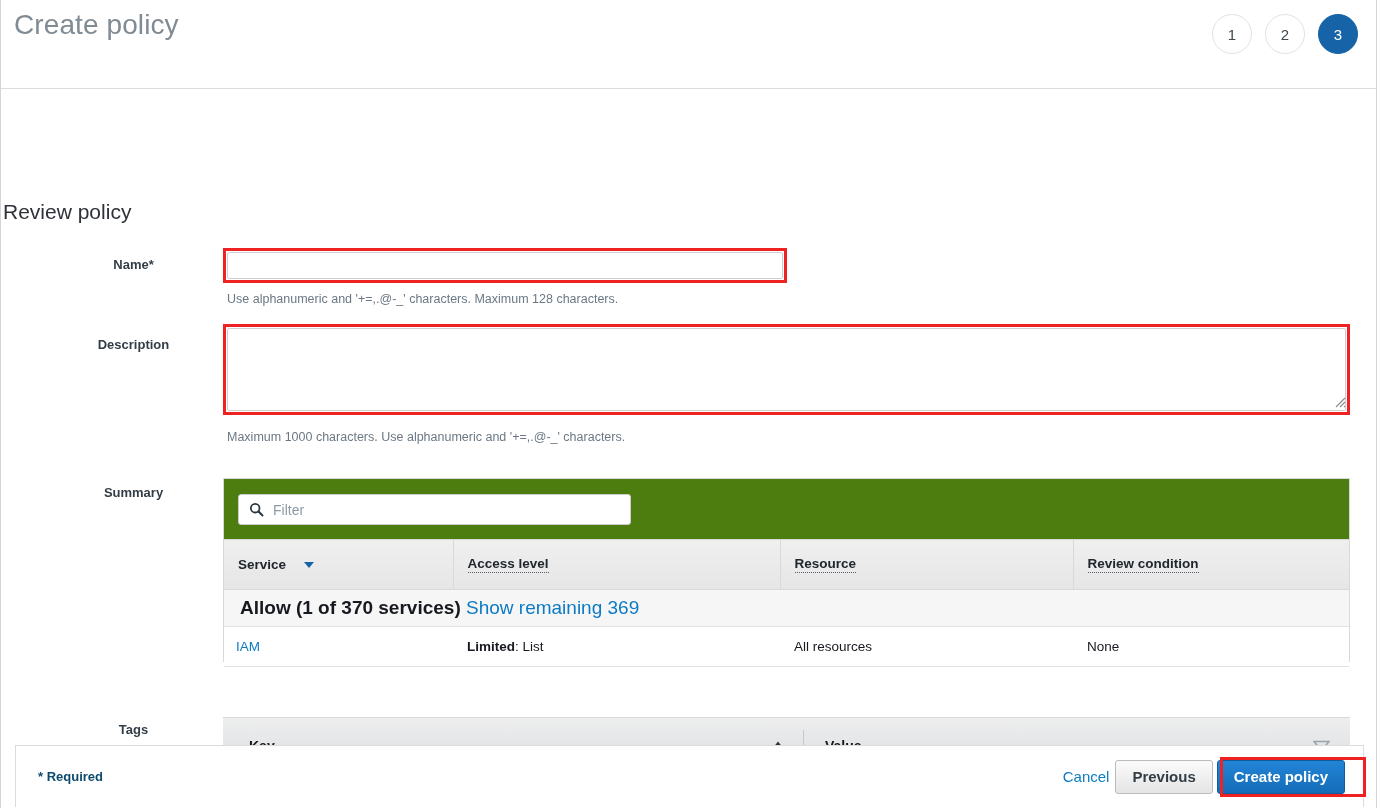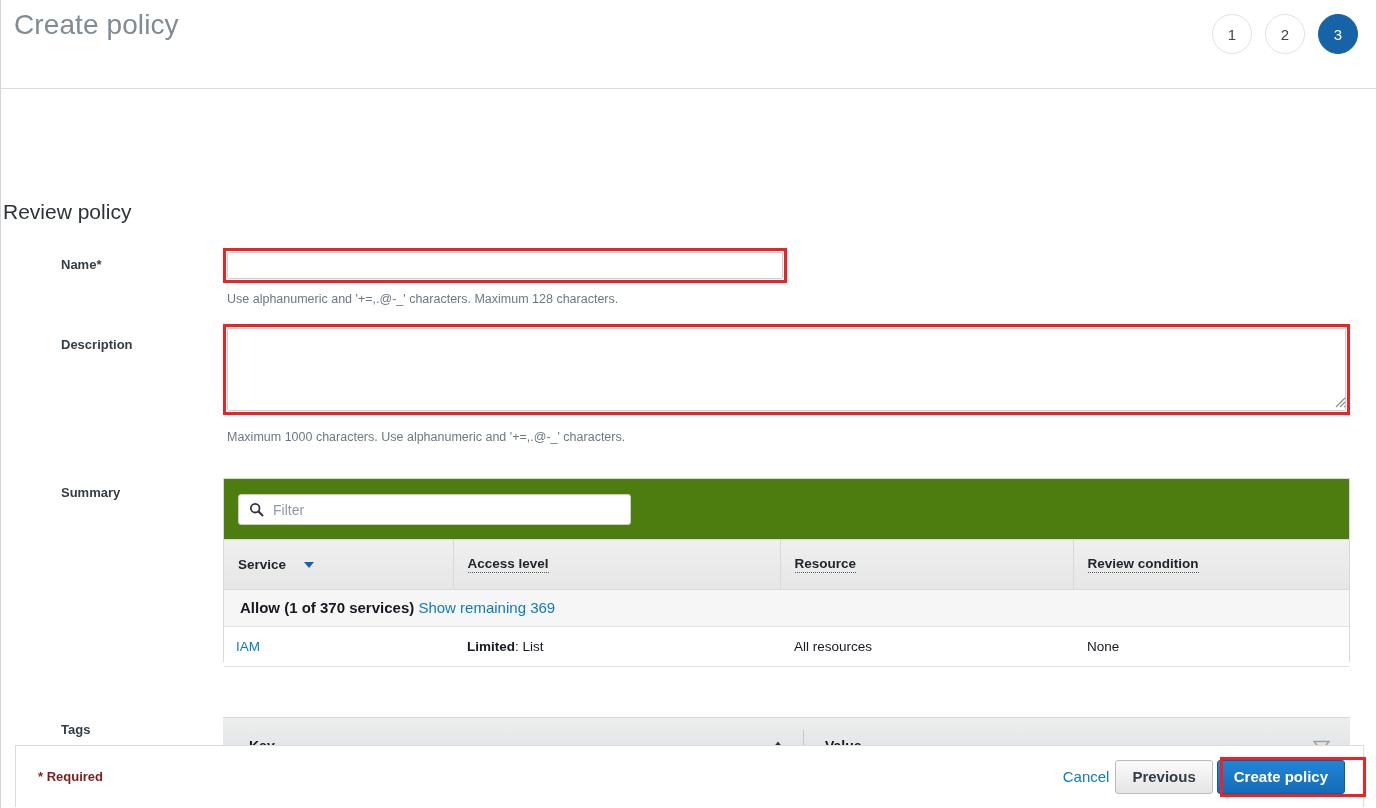--- a/index.html
+++ b/index.html
@@ -73,21 +73,21 @@
     font-size: 21px;
     font-weight: 400;
     color: #2d3239;
   }
 
   .field-label {
     position: absolute;
     font-size: 13px;
     font-weight: bold;
     color: #333d46;
-    text-align: left;
+    text-align: center;
   }
 
   .name-label  { left: 60px; width: 145px; top: 168px; }
   .desc-label  { left: 60px; width: 145px; top: 248px; }
   .summary-label { left: 60px; width: 145px; top: 396px; }
   .tags-label  { left: 60px; width: 145px; top: 633px; }
 
   
   .annot {
     position: absolute;
@@ -217,21 +217,21 @@
     border-left: 5.5px solid transparent;
     border-right: 5.5px solid transparent;
     border-top: 6px solid #1763a8;
     display: inline-block;
     margin-top: 2px;
   }
 
   .group-row td {
     background: #f6f6f6;
     border-bottom: 1px solid #e2e2e2;
-    font-size: 15px;
+    font-size: 19px;
     height: 37px;
     padding: 0 0 0 16px;
     color: #16191f;
   }
   .group-row strong { font-weight: bold; }
   .link {
     color: #0d7bc4;
     text-decoration: none;
     cursor: pointer;
   }
@@ -324,21 +324,21 @@
     border-bottom: none;
     display: flex;
     align-items: center;
     z-index: 10;
   }
   .required-note {
     position: absolute;
     left: 22px;
     font-size: 13px;
     font-weight: bold;
-    color: #7f1d1d;
+    color: #0c4a6e;
     text-align: right;
   }
   .footer-actions {
     position: absolute;
     right: 12px;
     display: flex;
     align-items: center;
     gap: 4px;
   }
   .btn-cancel {

